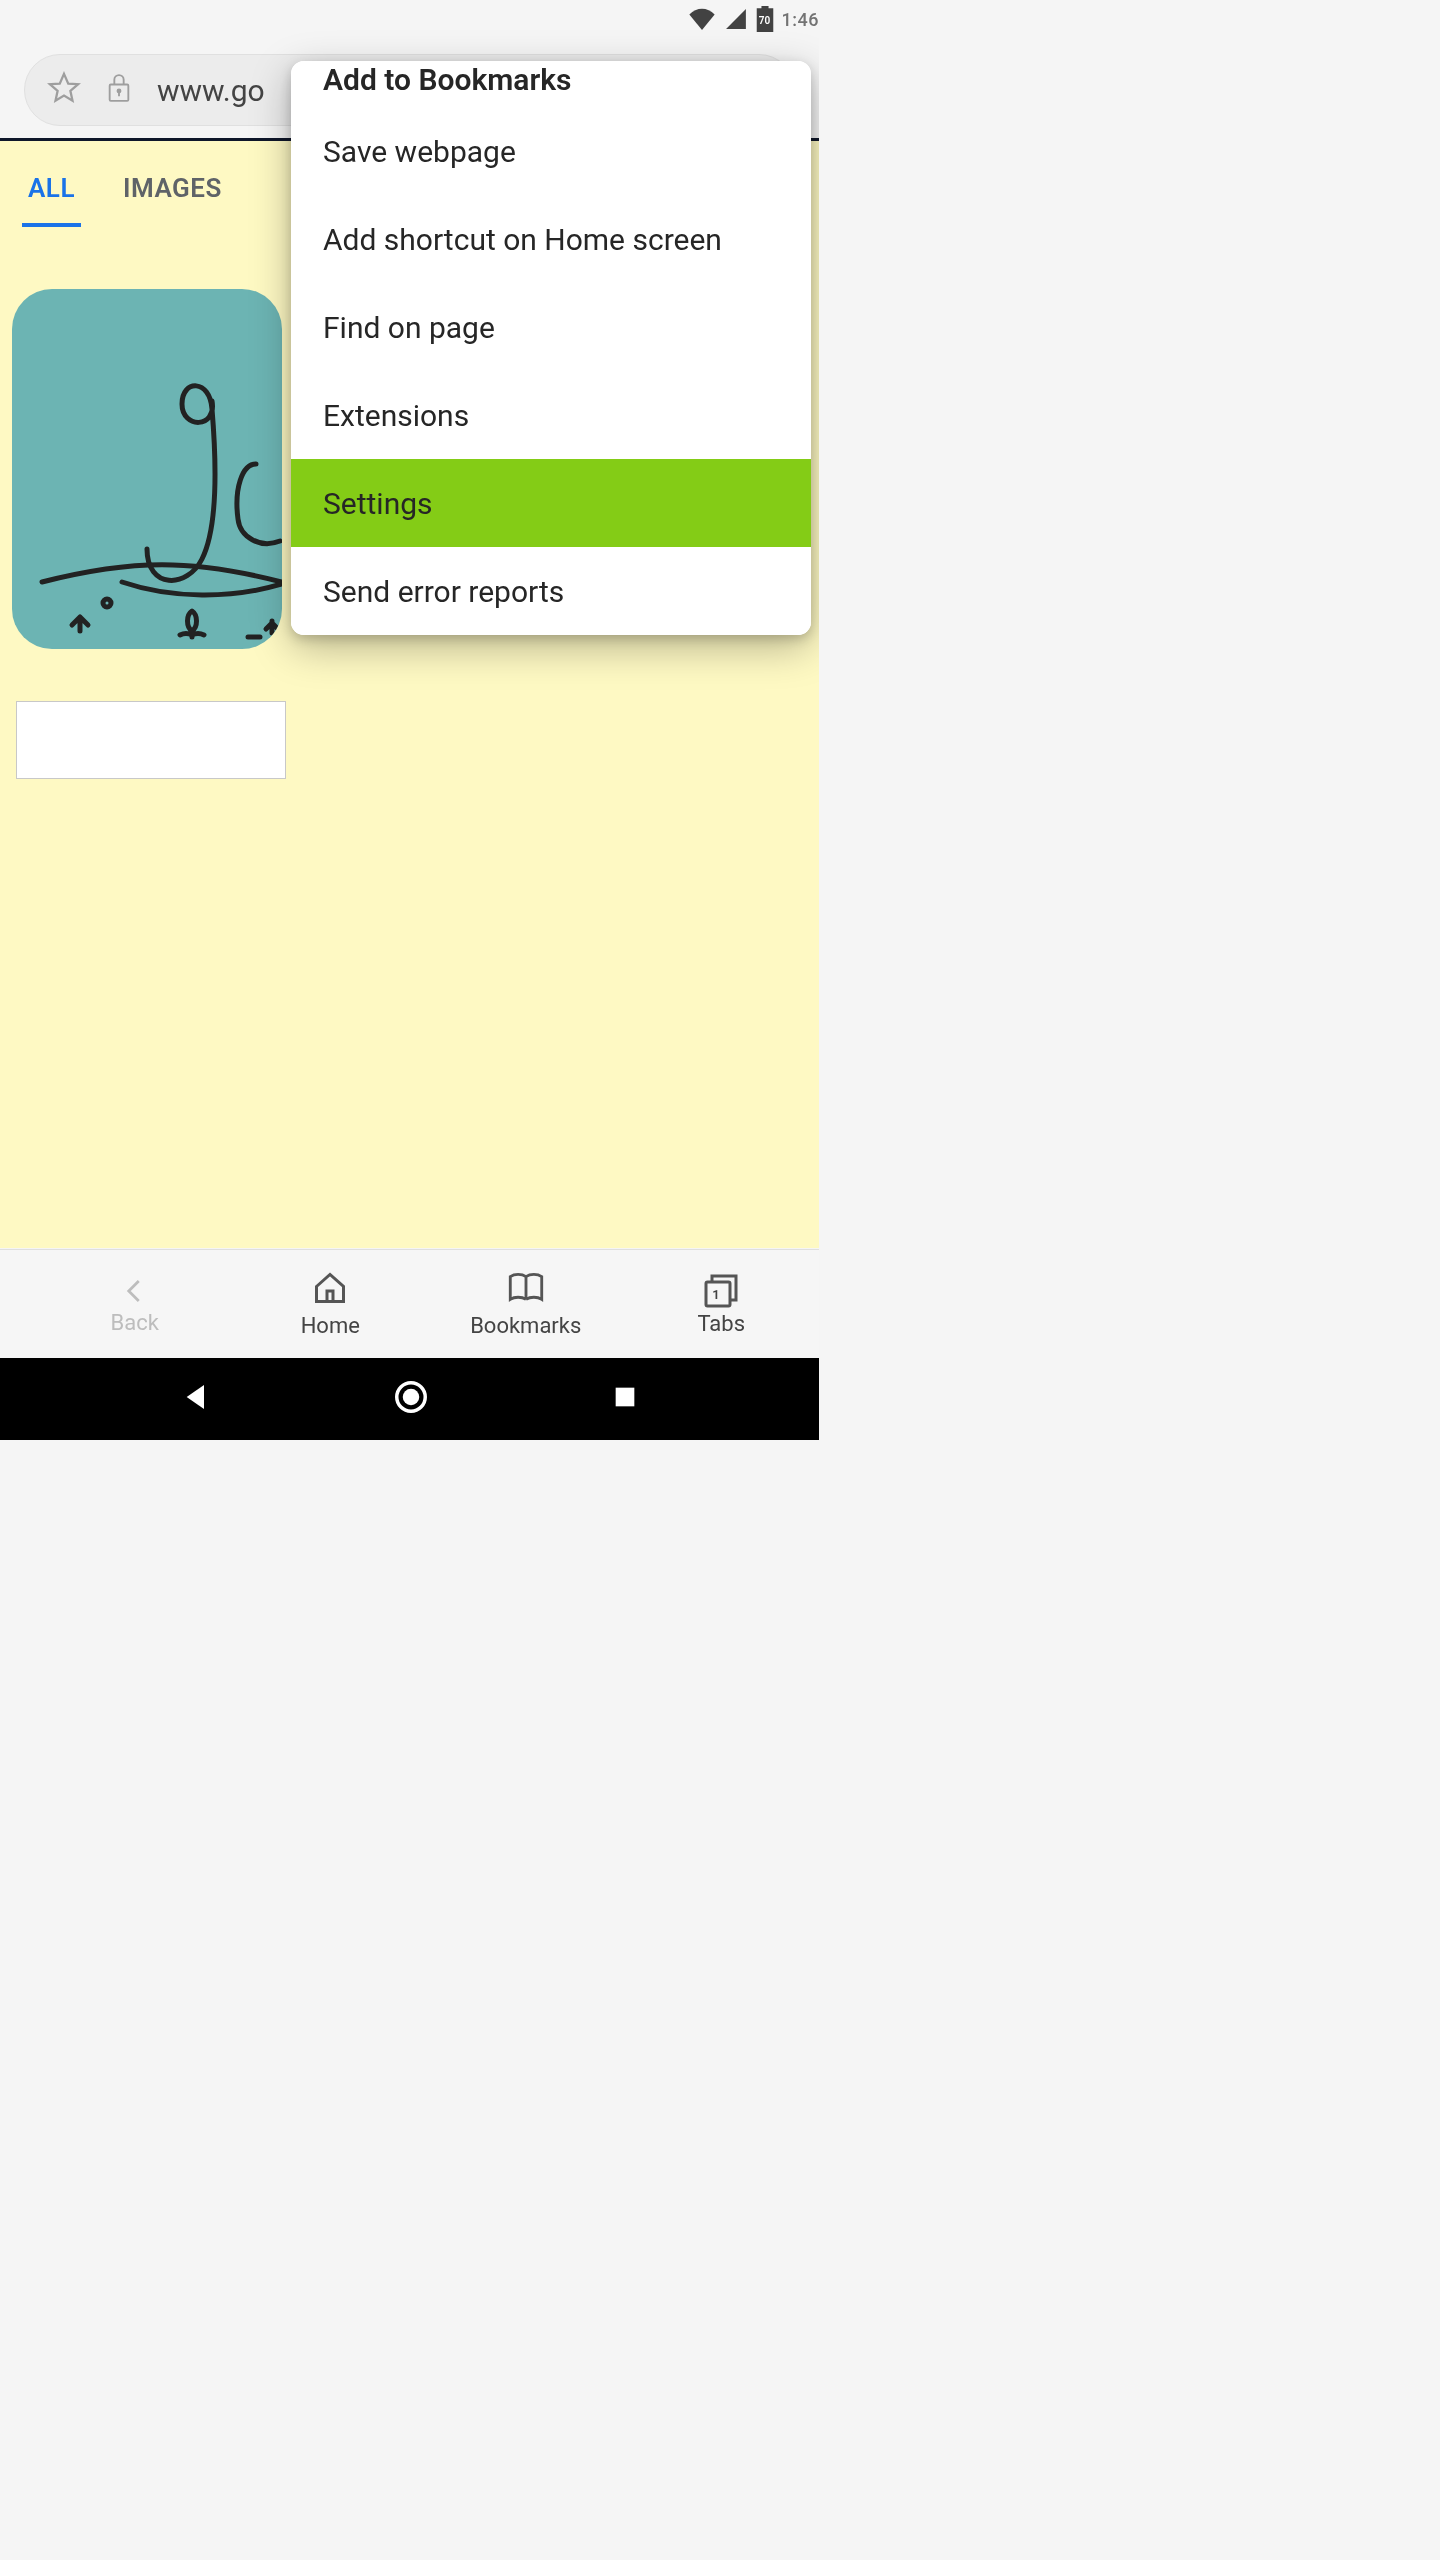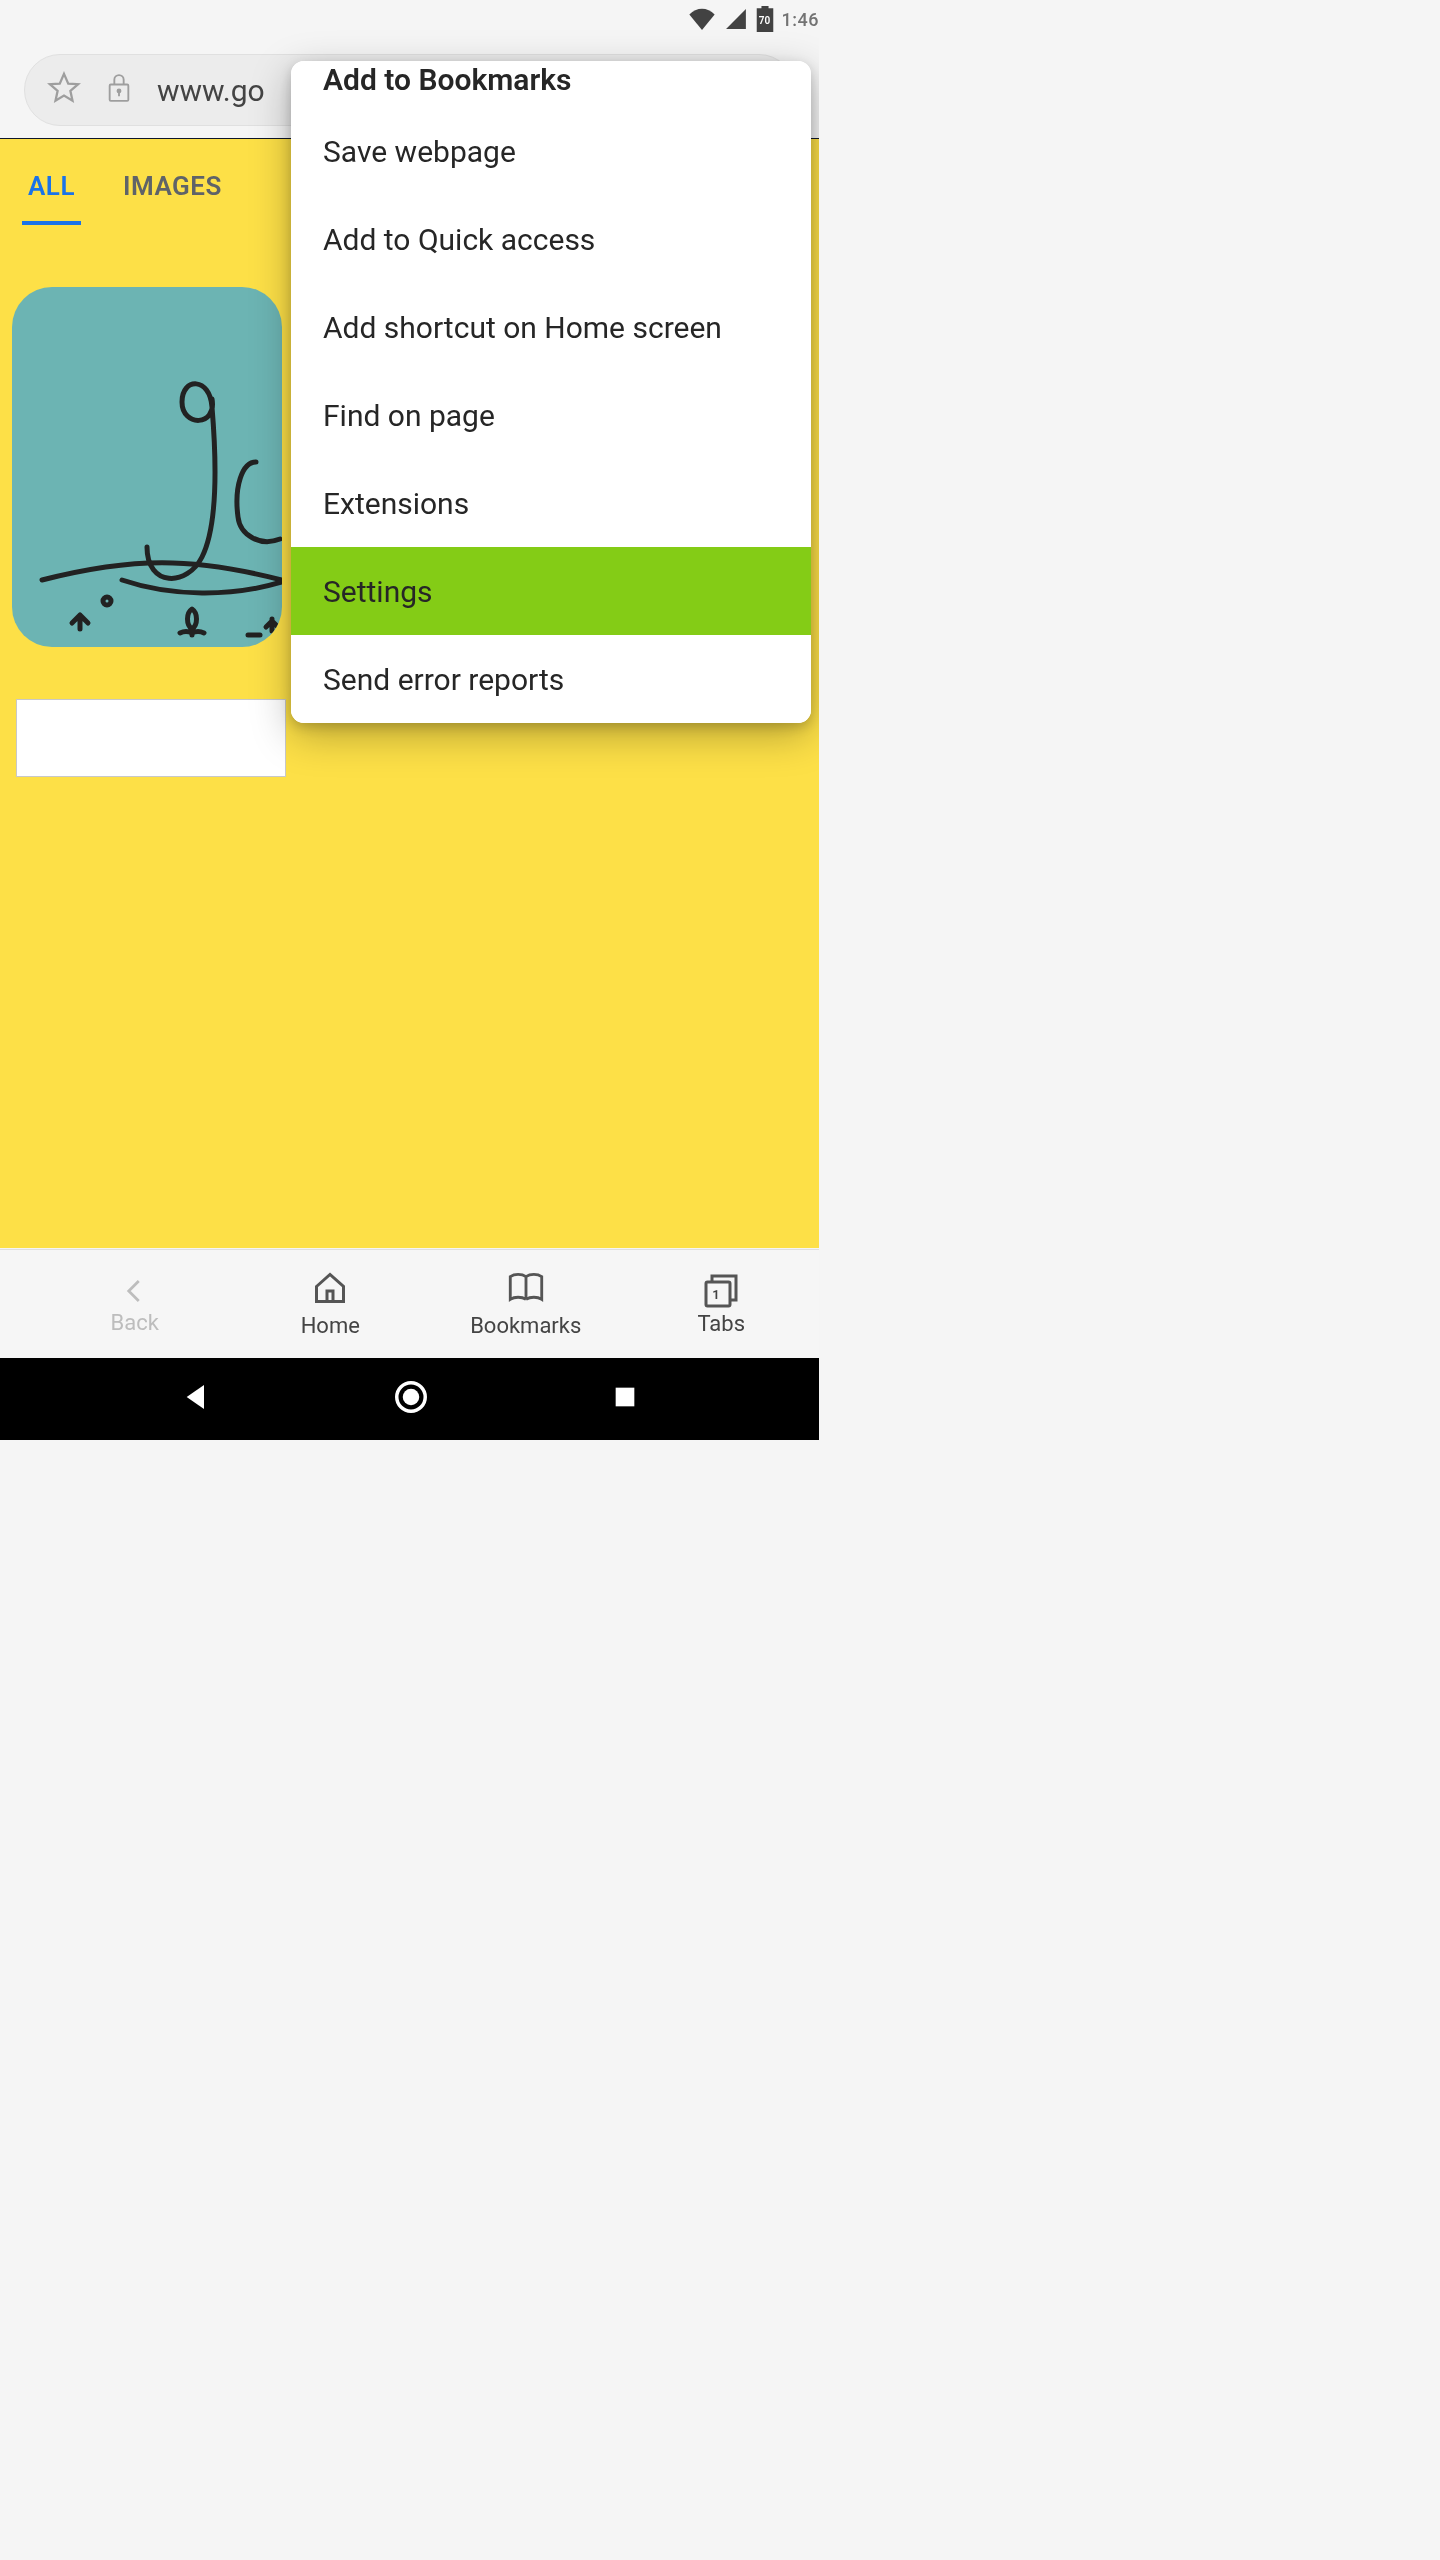--- a/index.html
+++ b/index.html
@@ -60,22 +60,22 @@
   }
   .url-text {
     font-size: 30px;
     color: #444;
     white-space: nowrap;
     overflow: hidden;
   }
 
   
   .content {
-    background: #fde047;
-    border-top: 1px solid #0f172a;
+    background: #fef9c3;
+    border-top: 3px solid #0f172a;
     height: 1110px;
     padding-top: 14px;
   }
   .tabs {
     display: flex;
     gap: 48px;
     padding: 18px 28px 0;
     font-size: 26px;
     font-weight: 600;
     letter-spacing: 0.5px;
@@ -251,21 +251,20 @@
   </div>
 
   <div class="search-box-row">
     <div class="search-box"></div>
   </div>
 </div>
 
 <div class="popup">
   <div class="popup-item clipped">Add to Bookmarks</div>
   <div class="popup-item">Save webpage</div>
-  <div class="popup-item">Add to Quick access</div>
   <div class="popup-item">Add shortcut on Home screen</div>
   <div class="popup-item">Find on page</div>
   <div class="popup-item">Extensions</div>
   <div class="popup-item highlight">Settings</div>
   <div class="popup-item">Send error reports</div>
 </div>
 
 <div class="browser-nav">
   <div class="bn-item disabled">
     <svg width="30" height="34" viewBox="0 0 24 24" fill="none" stroke="#bdbdbd" stroke-width="2.2">

